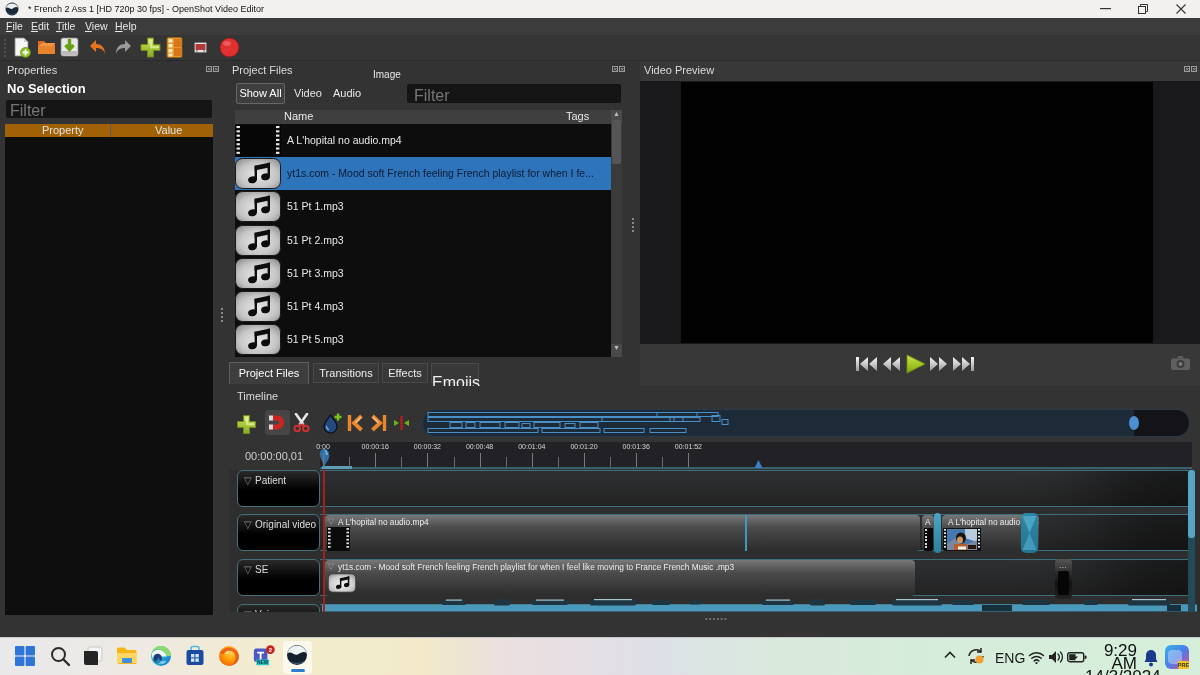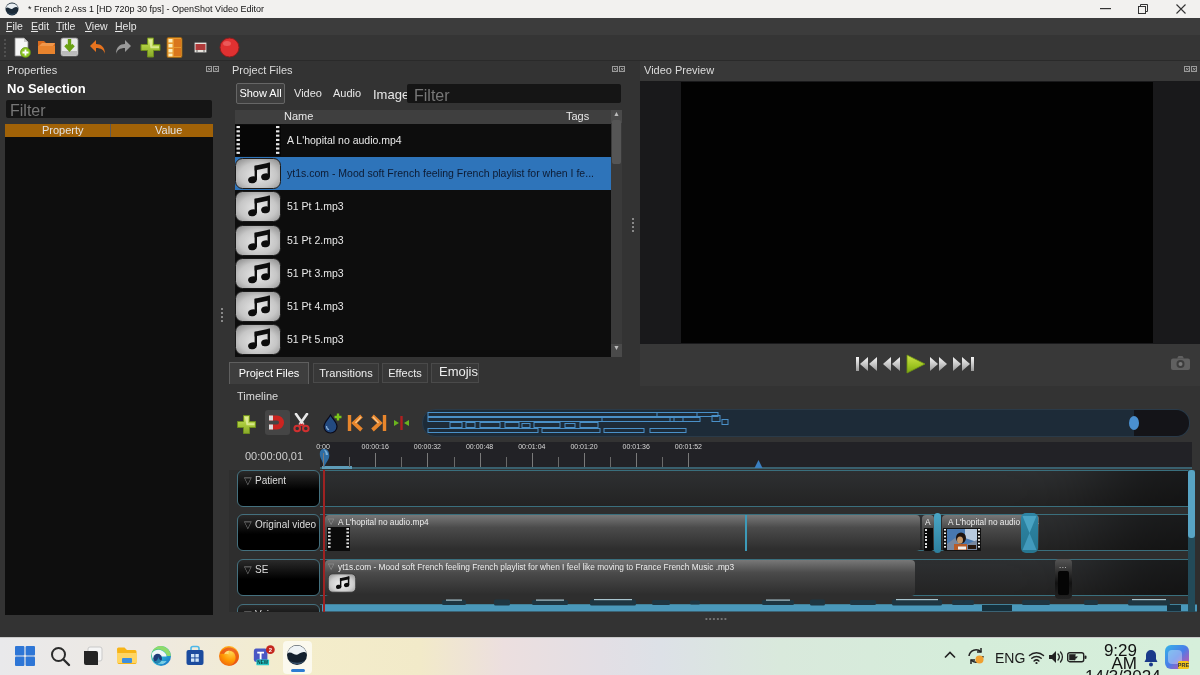--- a/index.html
+++ b/index.html
@@ -168,21 +168,21 @@
           <rect x="0.5" y="0.5" width="5" height="5"></rect>
           <path d="M2 2 l2.5 2.5 M4.5 2 L2 4.5"></path>
           <rect x="7.5" y="0.5" width="5" height="5"></rect>
           <path d="M9 2 l2.5 2.5 M11.5 2 L9 4.5"></path>
         </g>
       </svg>
 
     <div class="abs" style="left:7px;top:22px;width:49px;height:21px;border:1px solid #666;background:#3e3e3e;border-radius:2px;color:#fff;font-size:11px;text-align:center;padding-top:3px">Show All</div>
     <span class="abs" style="left:65px;top:26px;color:#e8e8e8;font-size:11px">Video</span>
     <span class="abs" style="left:104px;top:26px;color:#e8e8e8;font-size:11px">Audio</span>
-    <span class="abs" style="left:144px;top:26px;color:#e8e8e8;font-size:13px">Image</span>
+    <span class="abs" style="left:144px;top:8px;color:#e8e8e8;font-size:10px">Image</span>
     <div class="darkinput abs" style="left:178px;top:23px;width:214px;height:19px;padding:3px 0 0 7px;">Filter</div>
 
     <div class="abs" style="left:6px;top:49px;width:376px;height:14px;background:#3f3f3f;color:#e8e8e8;font-size:11px">
       <span class="abs" style="left:49px;top:0px">Name</span>
       <span class="abs" style="left:331px;top:0px">Tags</span>
     </div>
     <div class="abs" style="left:6px;top:63px;width:376px;height:233px;background:#0d0d0d;overflow:hidden" id="filelist">
         <div class="frow" style="top: 0px;">
           <svg class="abs" style="left:0px;top:1px" width="46" height="31" viewBox="0 0 46 31">
   <rect x="0" y="0" width="46" height="31" fill="#060606"></rect>
@@ -335,21 +335,21 @@
 
     <div class="abs" style="left:382px;top:49px;width:11px;height:247px;background:#3a3a3a">
       <div class="abs" style="left:0;top:0;width:11px;height:13px;background:#4a4a4a;color:#bbb;font-size:7px;text-align:center">▲</div>
       <div class="abs" style="left:1px;top:10px;width:9px;height:44px;background:#555;border-radius:2px"></div>
       <div class="abs" style="left:0;top:234px;width:11px;height:13px;background:#4a4a4a;color:#bbb;font-size:7px;text-align:center">▼</div>
     </div>
 
     <div class="abs" style="left:0px;top:301px;width:80px;height:22px;background:#3e3e3e;border:1px solid #5f5f5f;border-bottom:none;color:#fff;font-size:11px;text-align:center;padding-top:4px">Project Files</div>
     <div class="abs" style="left:84px;top:302px;width:66px;height:20px;background:#383838;border:1px solid #4a4a4a;color:#eee;font-size:11px;text-align:center;padding-top:3px">Transitions</div>
     <div class="abs" style="left:153px;top:302px;width:46px;height:20px;background:#383838;border:1px solid #4a4a4a;color:#eee;font-size:11px;text-align:center;padding-top:3px">Effects</div>
-    <div class="abs" style="left:202px;top:302px;width:48px;height:20px;background:#383838;border:1px solid #4a4a4a;color:#eee;font-size:13px;text-align:right;padding-top:0">Emojis</div>
+    <div class="abs" style="left:202px;top:302px;width:48px;height:20px;background:#383838;border:1px solid #4a4a4a;color:#eee;font-size:16px;text-align:right;padding-top:10px">Emojis</div>
   </div>
 
   <div id="vp-panel">
     <span class="panelheader" style="left:4px;top:3px">Video Preview</span>
     <svg class="abs" style="left:544px;top:5px" width="13" height="8" viewBox="0 0 13 8">
         <g fill="none" stroke="#9a9a9a" stroke-width="1">
           <rect x="0.5" y="0.5" width="5" height="5"></rect>
           <path d="M2 2 l2.5 2.5 M4.5 2 L2 4.5"></path>
           <rect x="7.5" y="0.5" width="5" height="5"></rect>
           <path d="M9 2 l2.5 2.5 M11.5 2 L9 4.5"></path>

